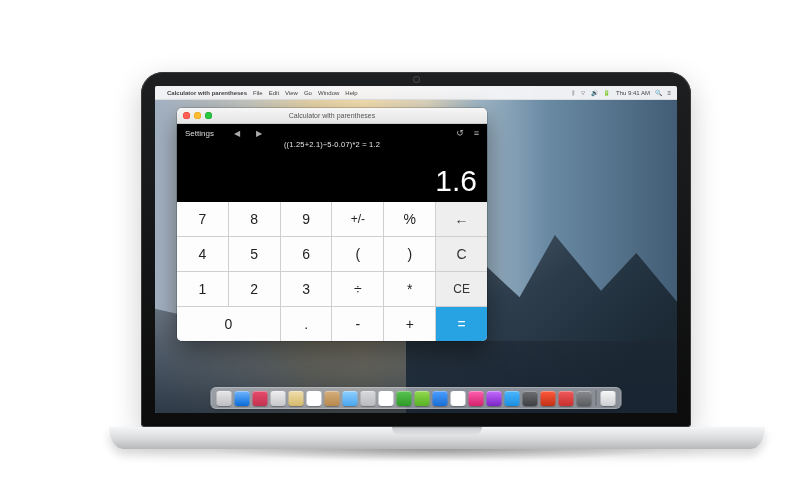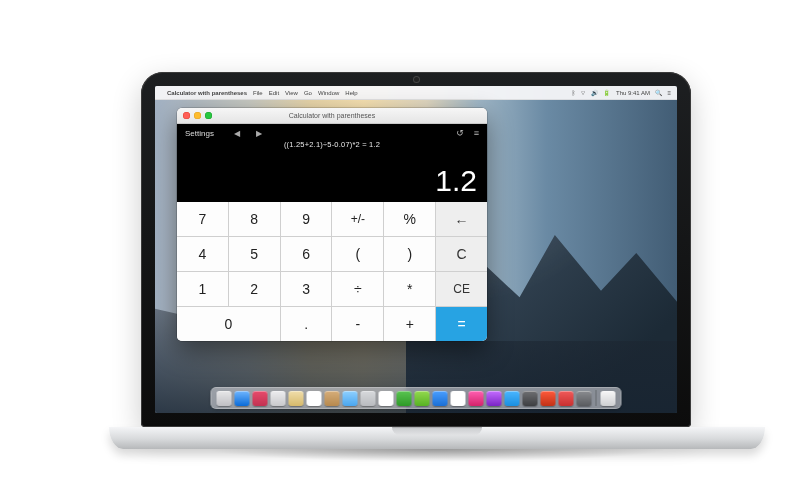--- a/index.html
+++ b/index.html
@@ -255,21 +255,21 @@
             <span class="nav">
               <button>◀</button>
               <button>▶</button>
             </span>
             <span class="right-ic">
               <button>↺</button>
               <button>≡</button>
             </span>
           </div>
           <div class="expr">((1.25+2.1)÷5-0.07)*2 = 1.2</div>
-          <div class="result">1.2</div>
+          <div class="result">1.6</div>
         </div>
 
         <div class="keypad">
 
           <div class="key">7</div>
           <div class="key">8</div>
           <div class="key">9</div>
           <div class="key small">+/-</div>
           <div class="key">%</div>
           <div class="key func">←</div>

